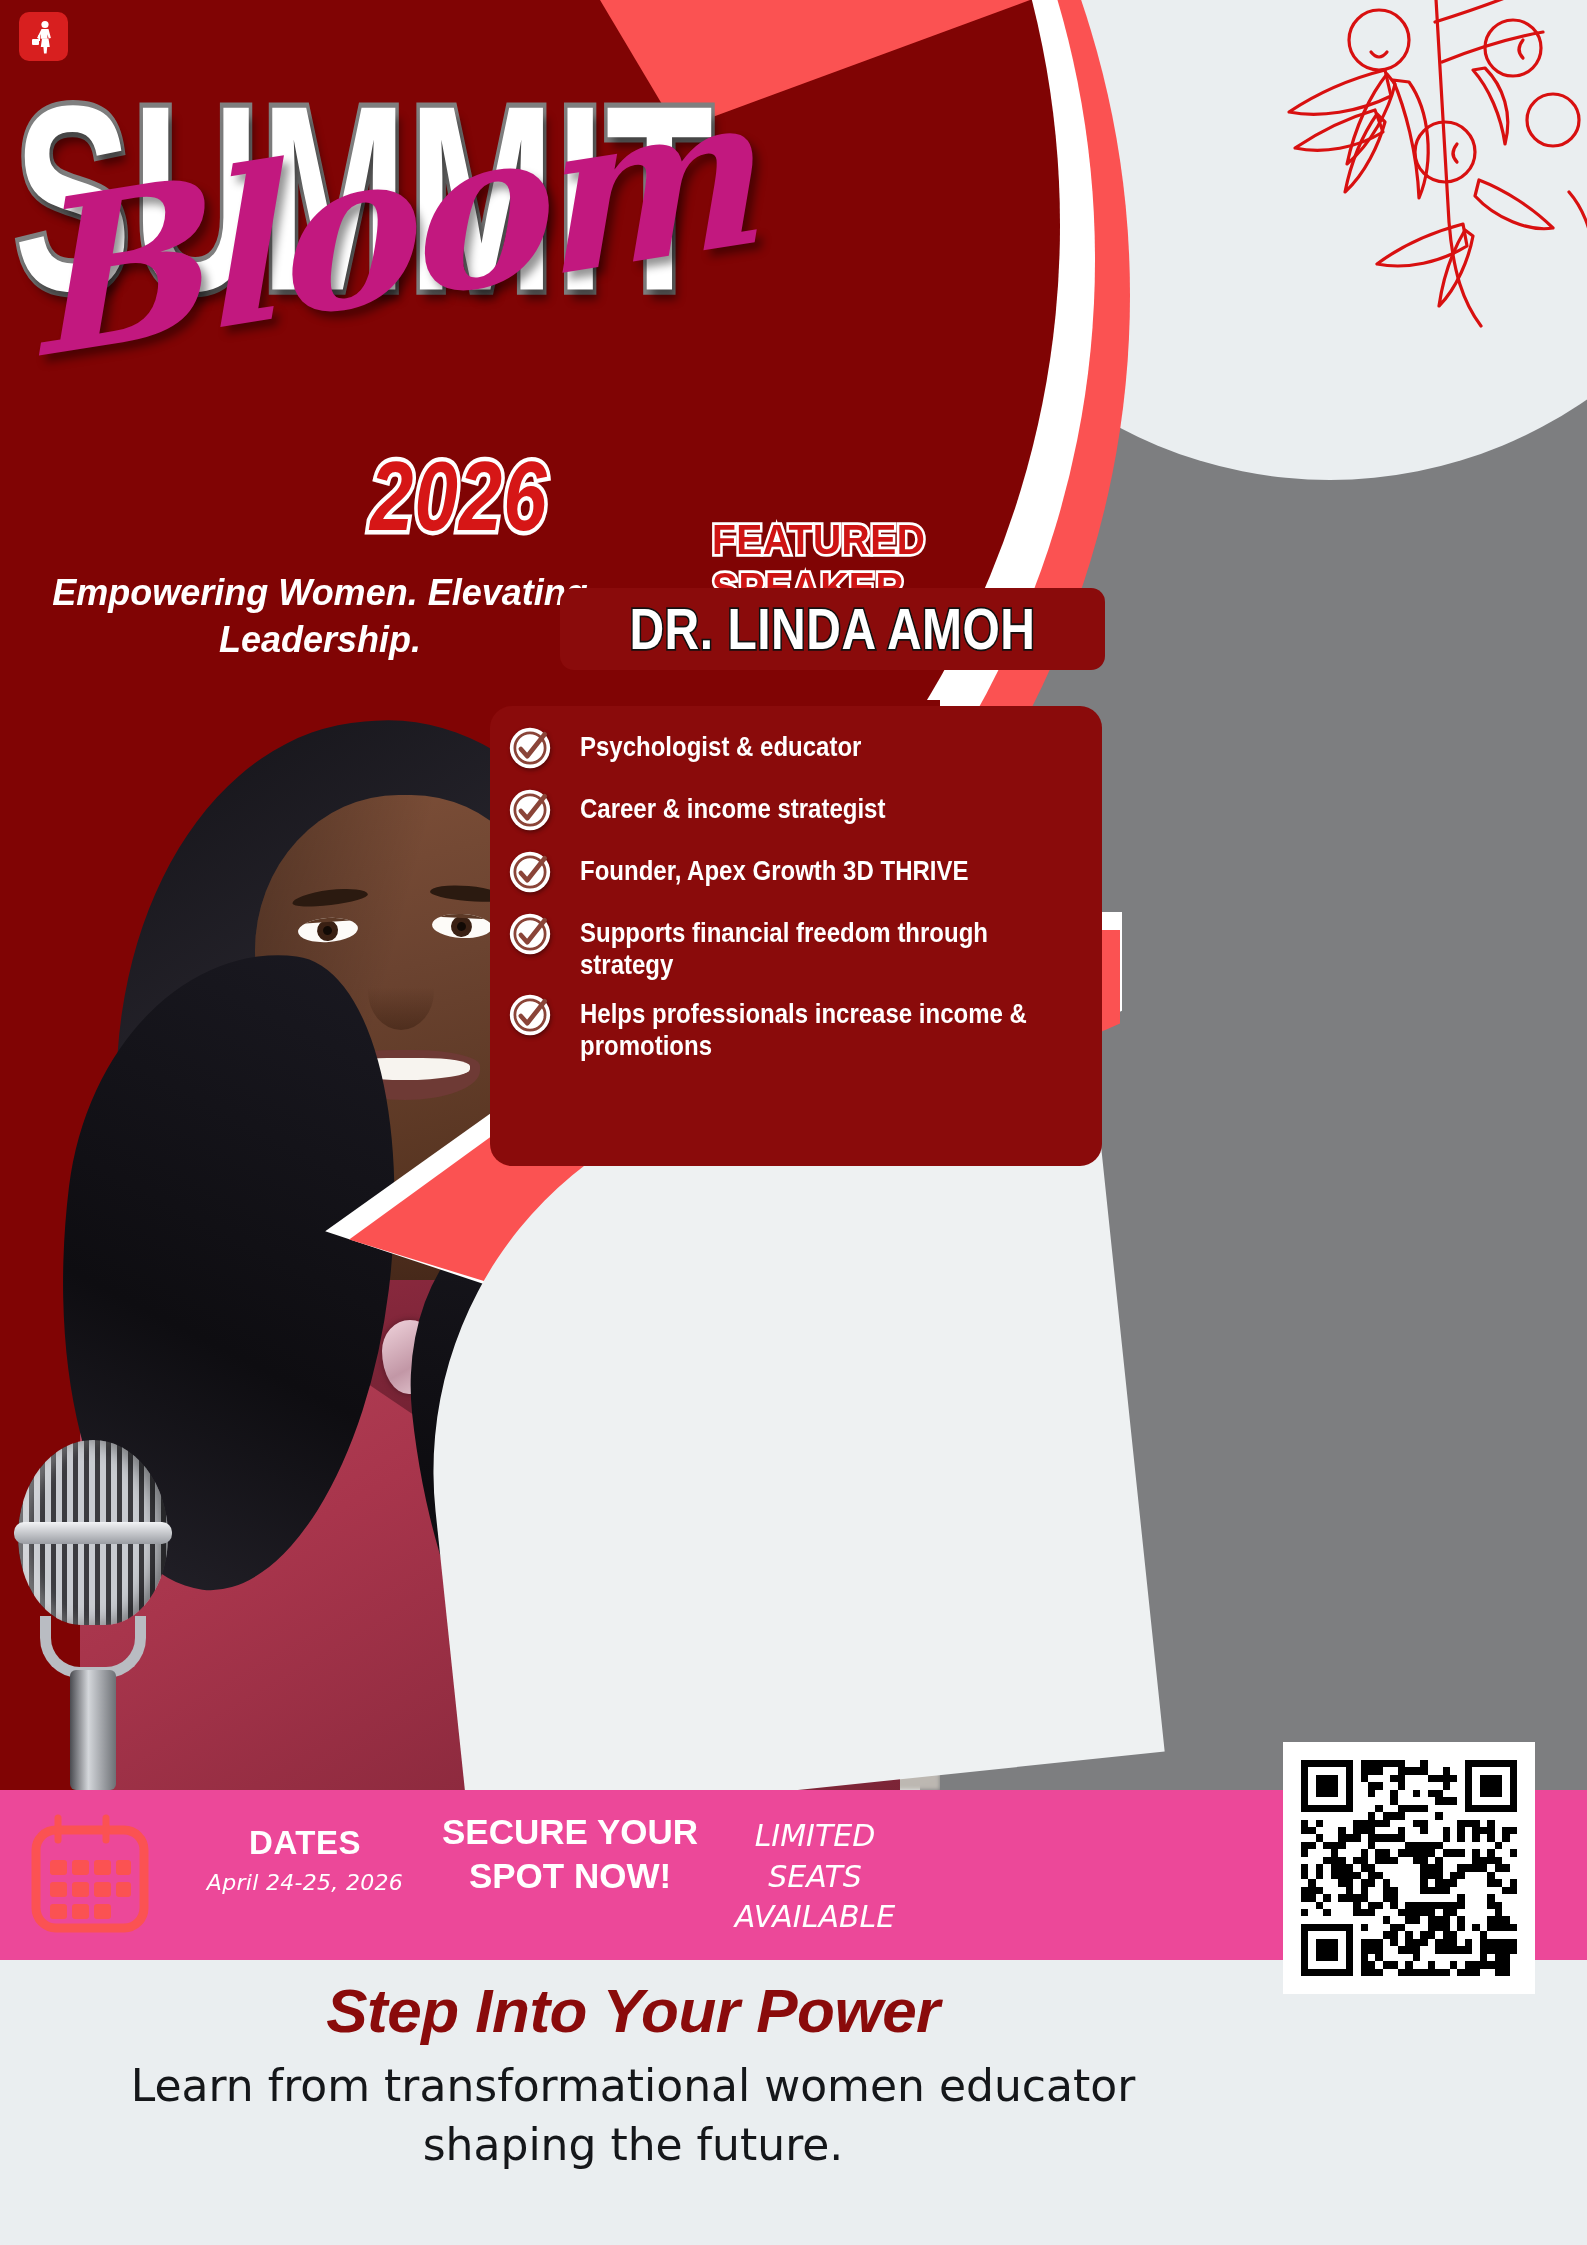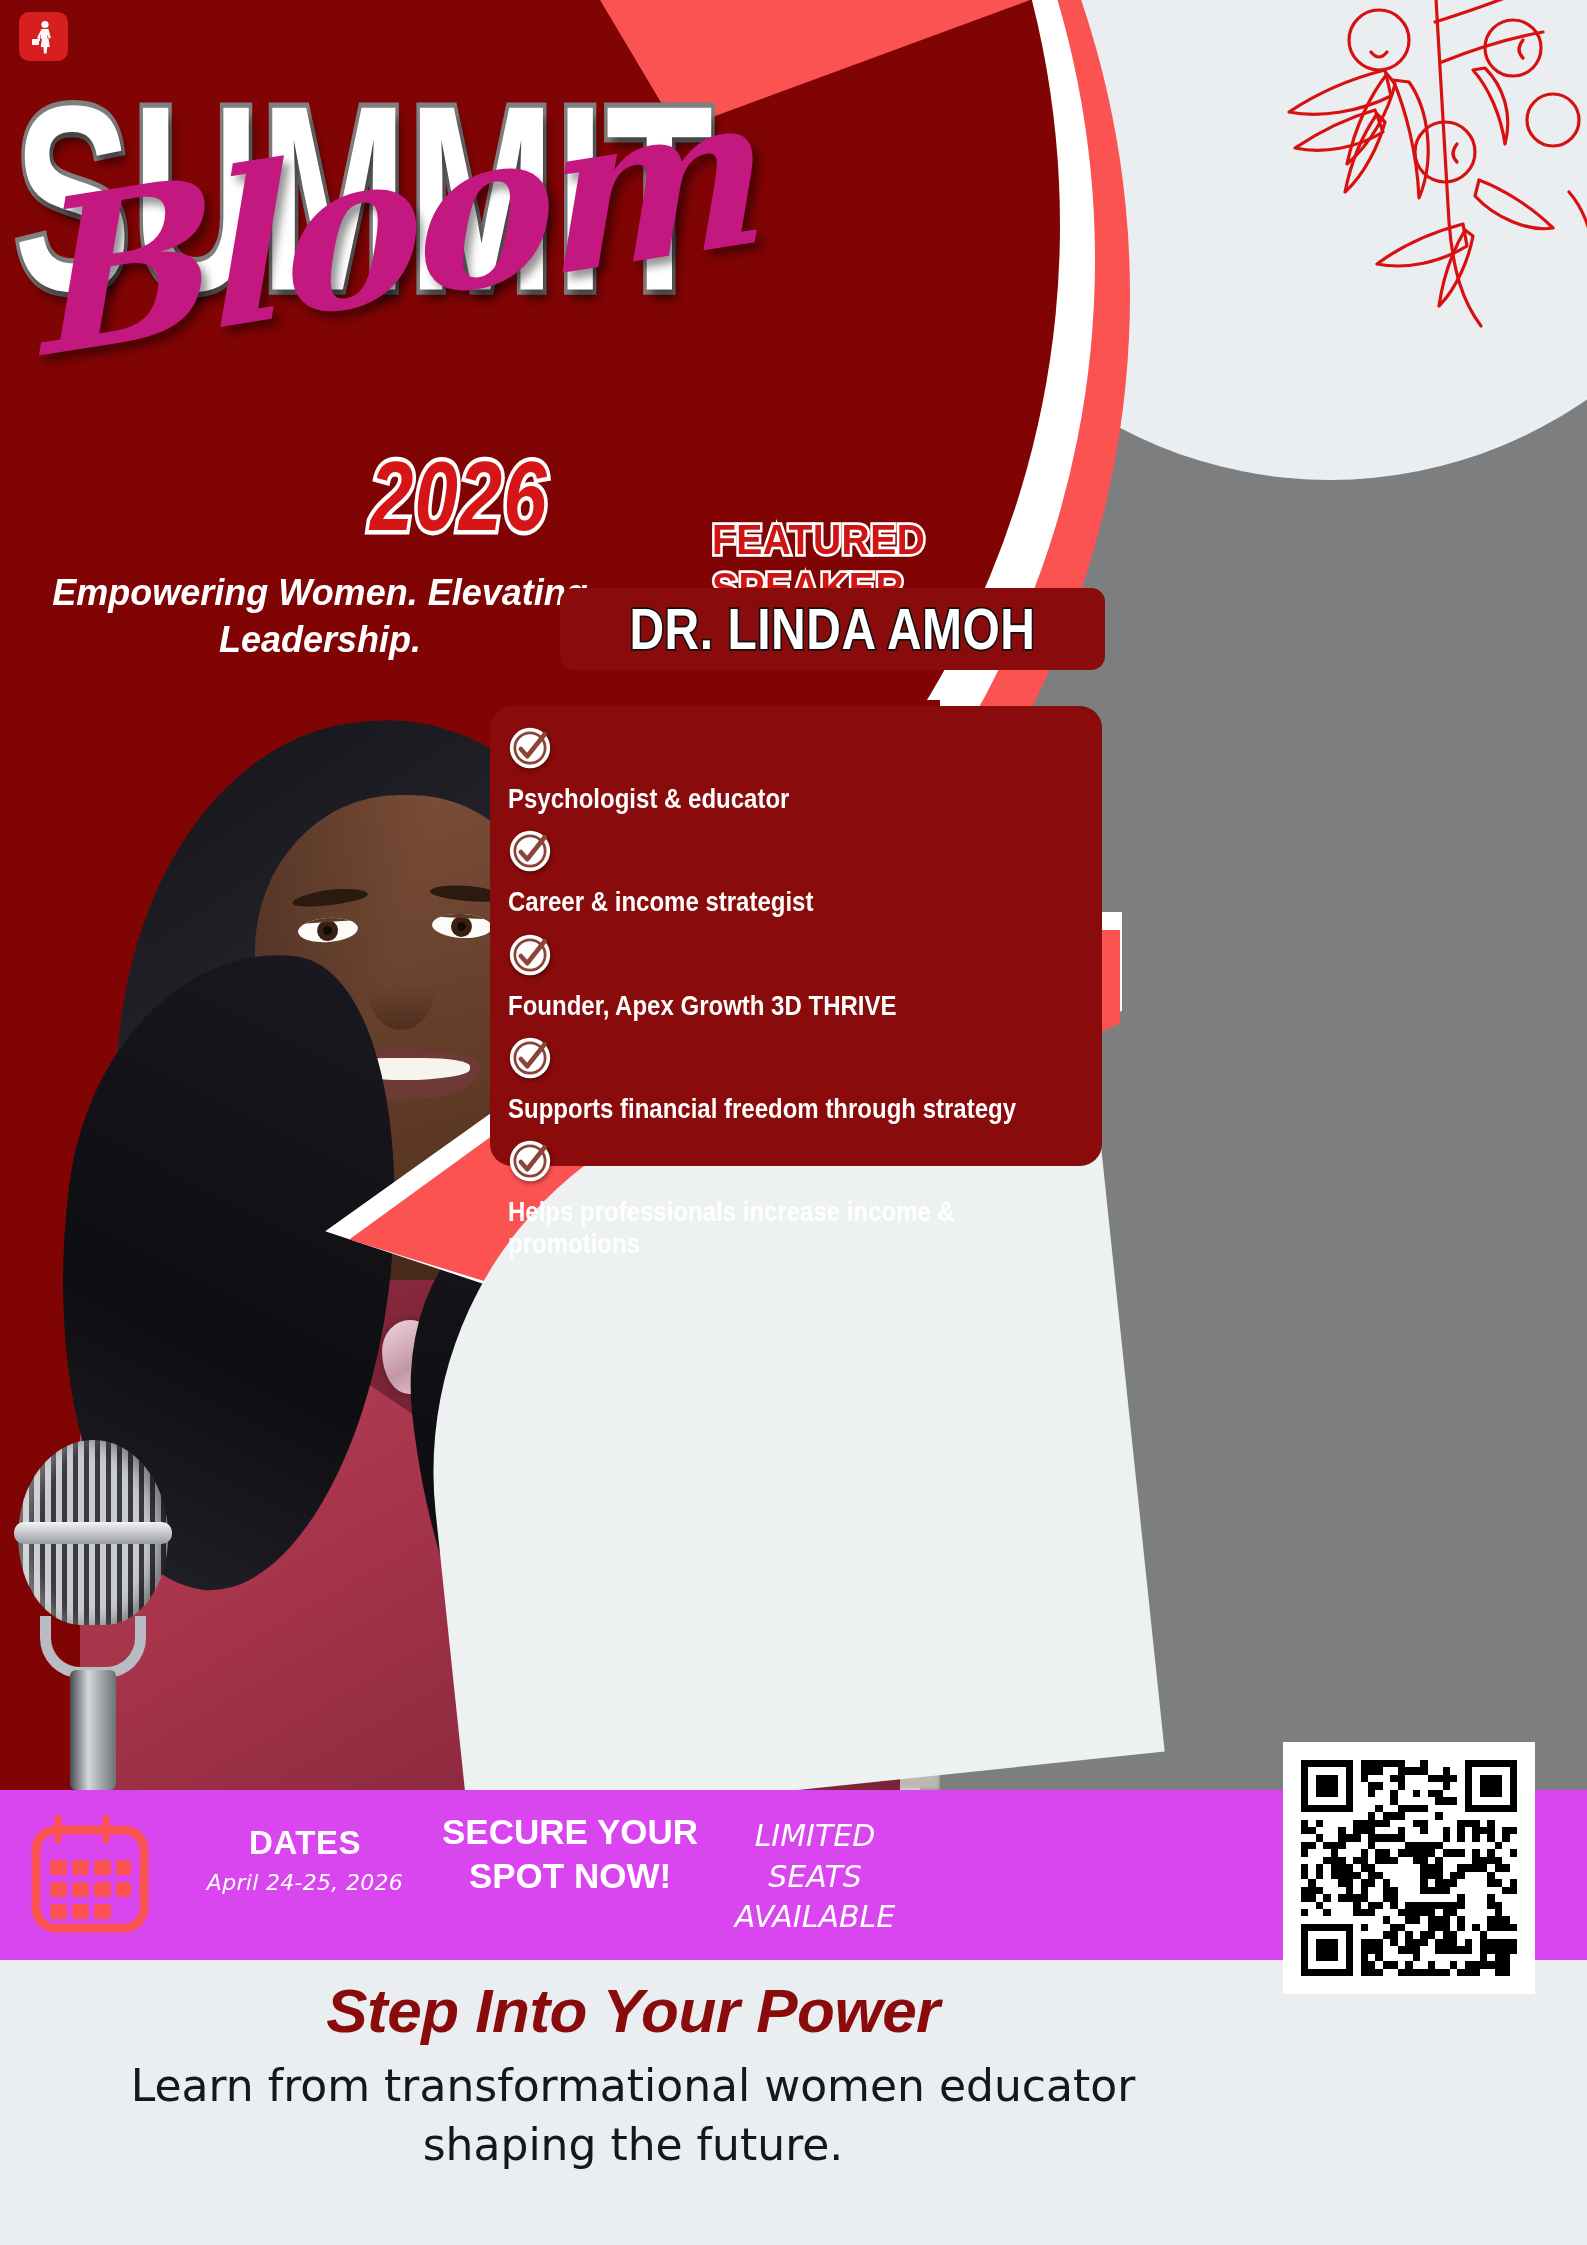--- a/index.html
+++ b/index.html
@@ -256,35 +256,35 @@
     -webkit-text-stroke:3px #111111; paint-order:stroke fill;
     transform:scaleY(1.18);
   }
 
   
   .bullets-card{
     position:absolute; left:490px; top:706px; width:612px; height:460px;
     background:#8a0b0b; border-radius:22px;
     padding:24px 18px 20px 18px;
   }
-  .bullet{ display:flex; align-items:flex-start; gap:12px; margin-bottom:22px;flex-direction:column; }
+  .bullet{ display:flex; align-items:flex-start; gap:28px; margin-bottom:22px; }
   .bullet:last-child{ margin-bottom:0; }
   .check{
     flex:0 0 auto; width:44px; height:44px; margin-top:-4px;
     filter:drop-shadow(1px 2px 2px rgba(0,0,0,.4));
   }
   .bullet-text{
     font-size:24px; font-weight:bold; color:#ffffff; line-height:1.22;
     transform:scaleY(1.12); transform-origin:left top;
   }
 
   
   .banner{
     position:absolute; left:0; top:1790px; width:1587px; height:170px;
-    background:#d946ef;
+    background:#ec4899;
   }
   .cal-icon{ position:absolute; left:30px; top:22px; width:120px; height:122px; }
   .dates-block{ position:absolute; left:170px; top:34px; width:270px; text-align:center; }
   .dates-label{ font-size:33px; font-weight:bold; color:#ffffff; letter-spacing:.5px; }
   .dates-value{ font-size:22px; color:#ffffff; margin-top:8px; letter-spacing:.3px;
                 font-family:"DejaVu Sans", sans-serif;font-style:italic; }
   .cta{
     position:absolute; left:430px; top:20px; width:280px;
     font-size:35px; font-weight:bold; color:#ffffff;
     text-align:center; line-height:1.26;

